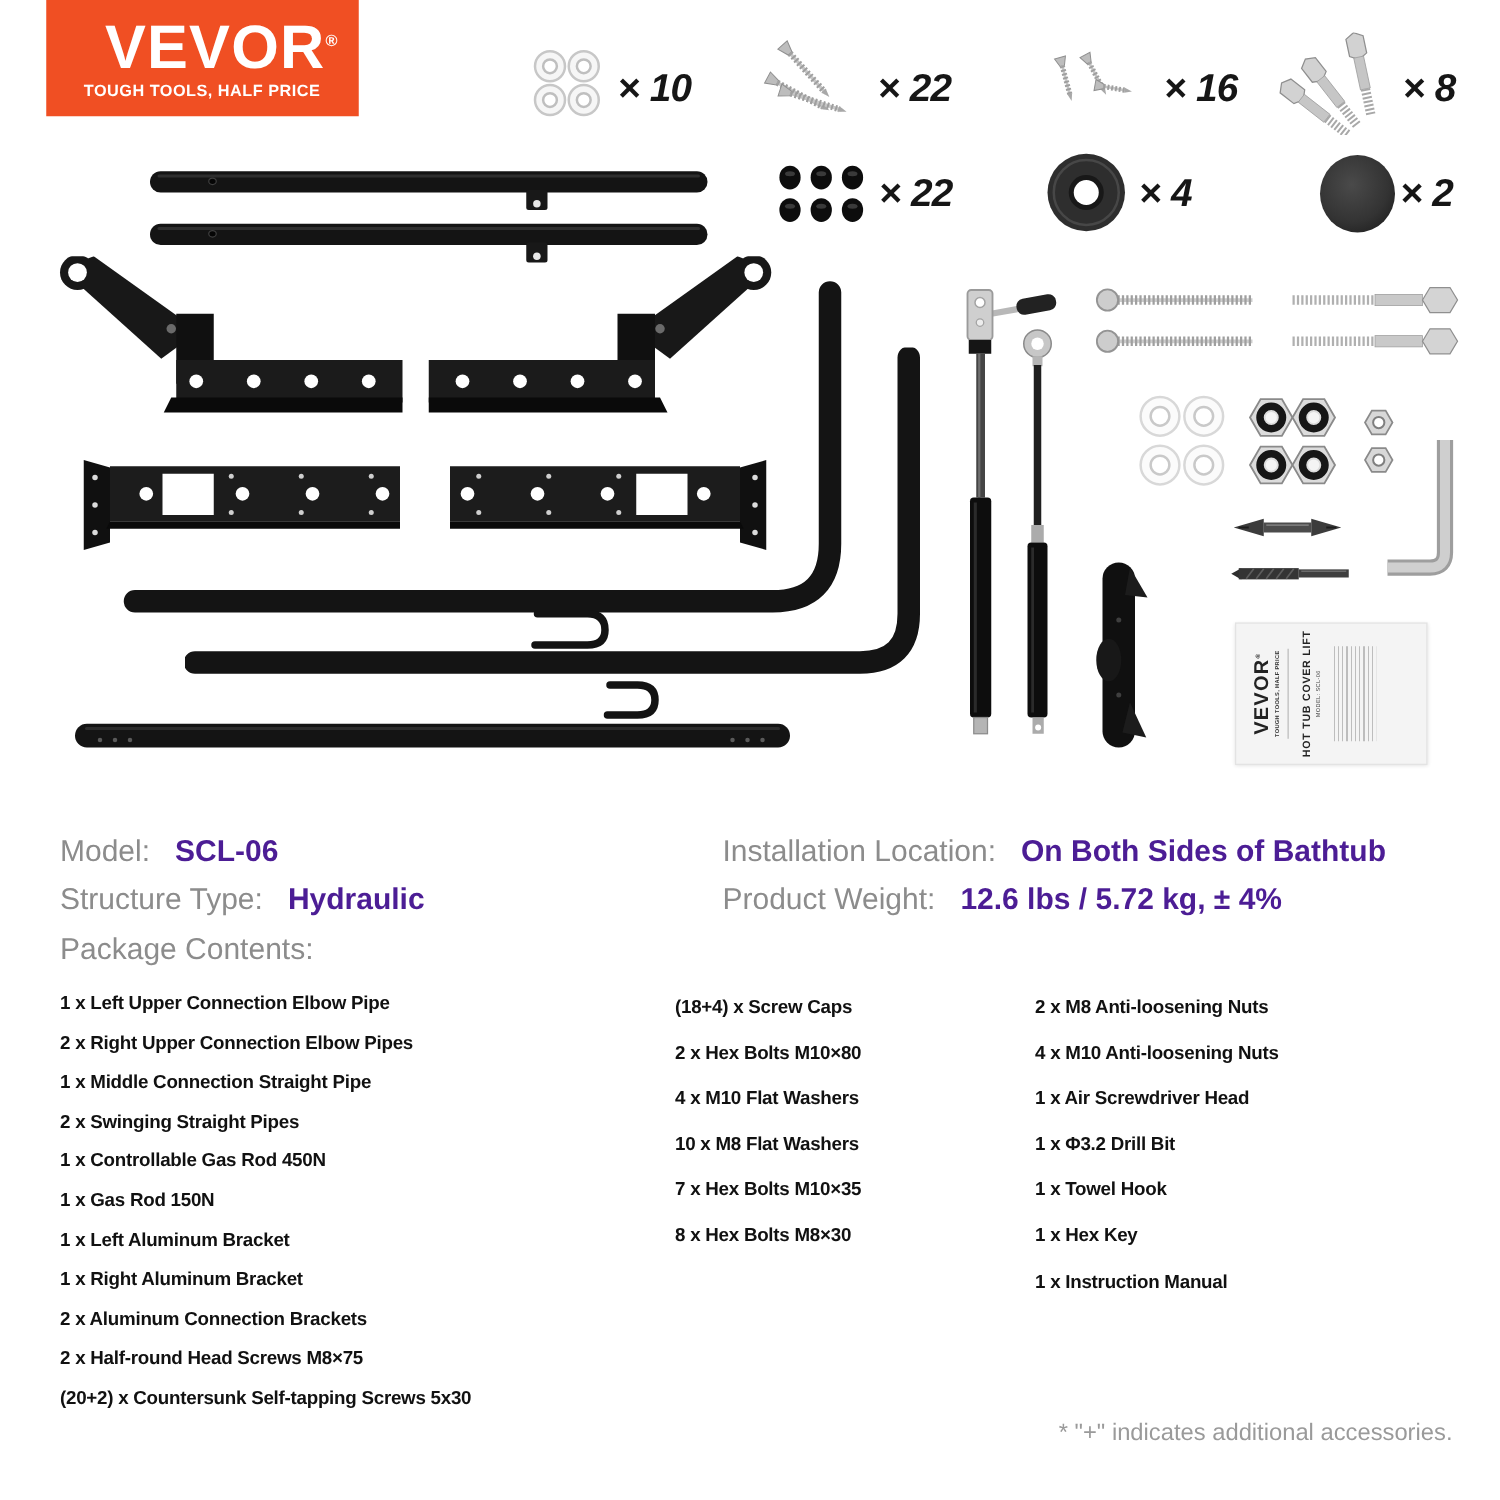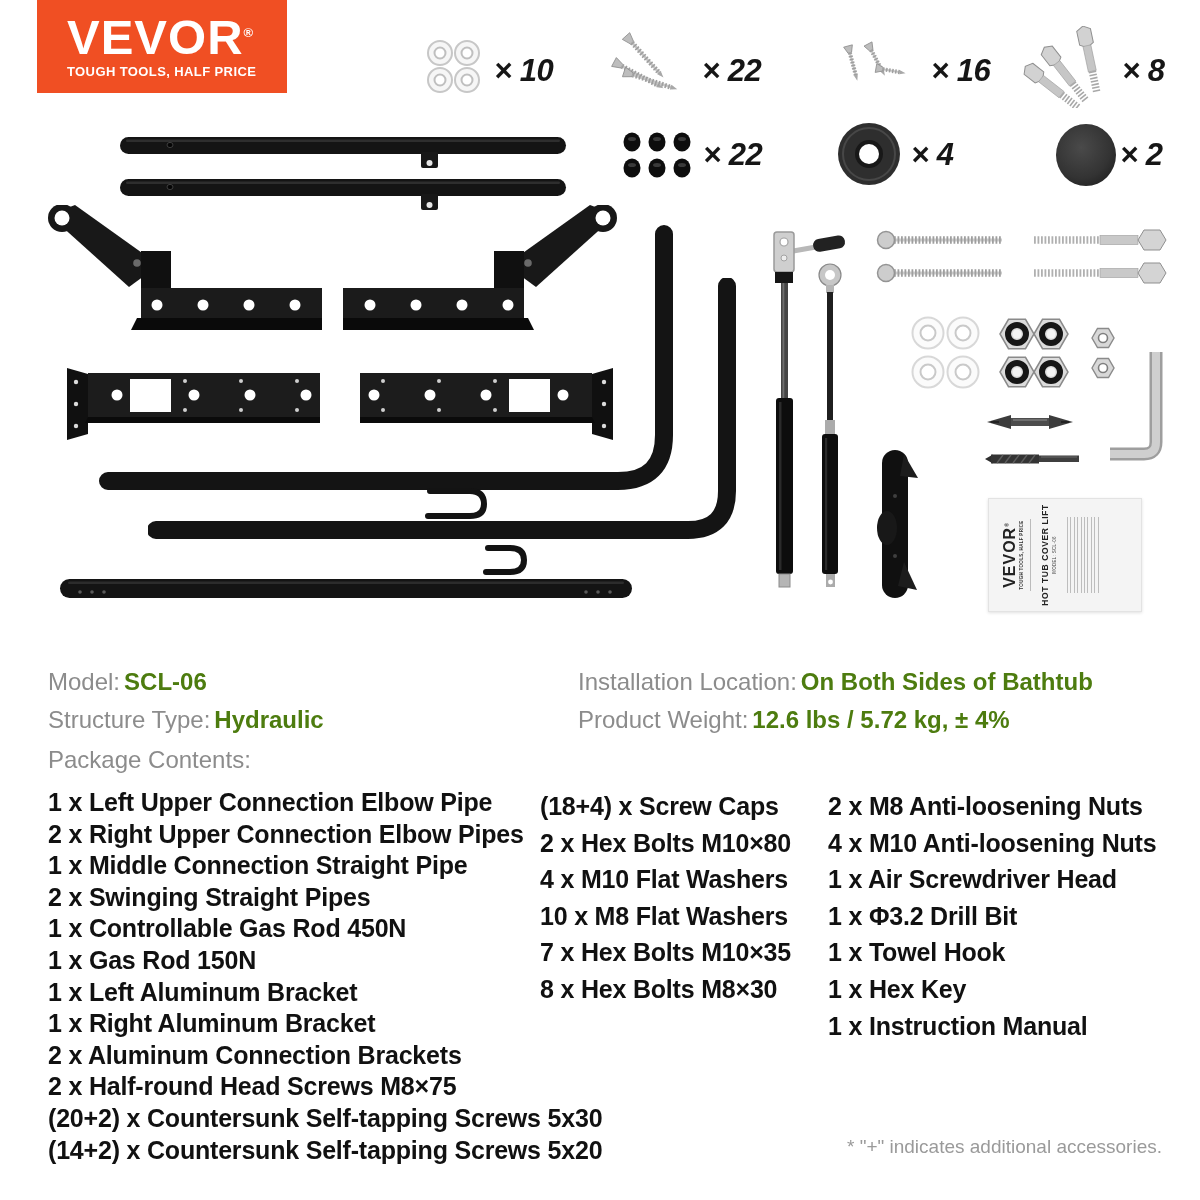--- a/index.html
+++ b/index.html
@@ -7,35 +7,35 @@
     width:1200px;height:1200px;position:relative;overflow:hidden;
     background:#ffffff;
     font-family:"Liberation Sans", sans-serif;
     color:#111;
   }
   .abs{position:absolute;}
 
   
   .logo{left:37px;top:0;width:250px;height:93px;background:var(--orange,#F04F23);
         color:#fff;box-sizing:border-box;padding:8px 0 0 30px;}
-  .logo-name{font-size:49px;font-weight:700;letter-spacing:1px;line-height:50px;}
+  .logo-name{font-size:49px;font-weight:700;letter-spacing:1px;line-height:50px;text-align:center;}
   .logo-reg{font-size:13px;font-weight:700;vertical-align:super;letter-spacing:0;}
   .logo-tag{font-size:13px;font-weight:700;letter-spacing:0.4px;margin-top:2px;}
 
   
   .count{font-size:31px;font-weight:700;color:#161616;letter-spacing:-0.5px;white-space:nowrap;font-style:italic;}
 
   
   .spec{font-size:24px;white-space:nowrap;}
   .spec .lab{color:var(--label_gray,#8C8C8C);}
-  .spec b{color:#4d7c0f;font-weight:700;margin-left:4px;}
+  .spec b{color:#4c1d95;font-weight:700;margin-left:20px;}
   .pkg-title{font-size:24px;color:var(--label_gray,#8C8C8C);}
 
   
-  .pkg .pkg-item{font-size:25px;font-weight:700;color:#111;letter-spacing:-0.2px;white-space:nowrap;}
+  .pkg .pkg-item{font-size:15px;font-weight:700;color:#111;letter-spacing:-0.2px;white-space:nowrap;}
   .col1 .pkg-item{line-height:31.6px;}
   .col2 .pkg-item{line-height:36.6px;}
   .col3 .pkg-item{line-height:36.6px;}
 
   .footnote{font-size:19px;color:var(--footnote_gray,#9A9A9A);white-space:nowrap;}
 
   
   .manual{left:988px;top:498px;width:152px;height:112px;background:#f4f4f4;
           border:1px solid #e3e3e3;box-shadow:0 1px 3px rgba(0,0,0,0.12);}
   .manual-inner{position:absolute;left:20px;top:-20px;width:112px;height:152px;
@@ -441,21 +441,20 @@
     <div class="pkg-item">2 x Right Upper Connection Elbow Pipes</div>
     <div class="pkg-item">1 x Middle Connection Straight Pipe</div>
     <div class="pkg-item">2 x Swinging Straight Pipes</div>
     <div class="pkg-item">1 x Controllable Gas Rod 450N</div>
     <div class="pkg-item">1 x Gas Rod 150N</div>
     <div class="pkg-item">1 x Left Aluminum Bracket</div>
     <div class="pkg-item">1 x Right Aluminum Bracket</div>
     <div class="pkg-item">2 x Aluminum Connection Brackets</div>
     <div class="pkg-item">2 x Half-round Head Screws M8×75</div>
     <div class="pkg-item">(20+2) x Countersunk Self-tapping Screws 5x30</div>
-    <div class="pkg-item">(14+2) x Countersunk Self-tapping Screws 5x20</div>
   </div>
 <div class="abs pkg col2" style="left:540px;top:788px">
     <div class="pkg-item">(18+4) x Screw Caps</div>
     <div class="pkg-item">2 x Hex Bolts M10×80</div>
     <div class="pkg-item">4 x M10 Flat Washers</div>
     <div class="pkg-item">10 x M8 Flat Washers</div>
     <div class="pkg-item">7 x Hex Bolts M10×35</div>
     <div class="pkg-item">8 x Hex Bolts M8×30</div>
   </div>
 <div class="abs pkg col3" style="left:828px;top:788px">

